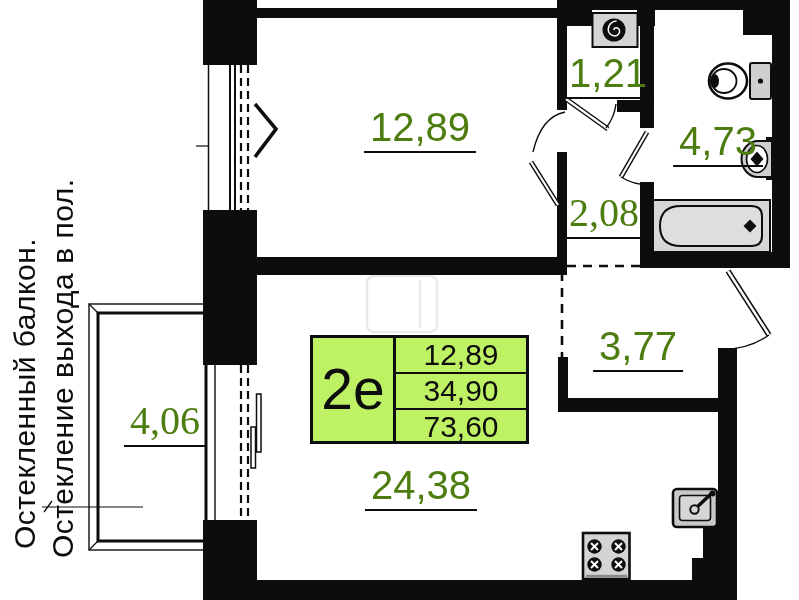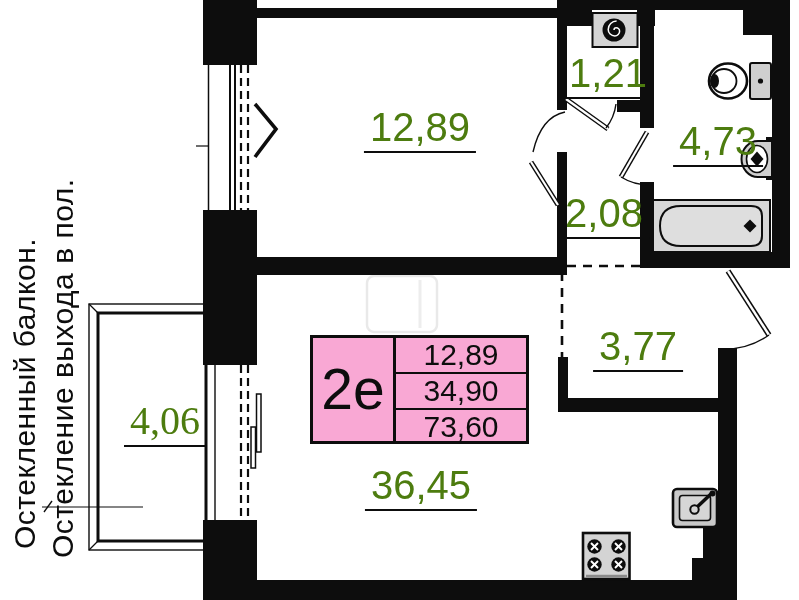--- a/index.html
+++ b/index.html
@@ -12,21 +12,21 @@
     position:absolute;transform:translateX(-50%);
     font-size:40px;line-height:1.05;white-space:nowrap;color:#4d7c0f;
   }
   .lbl .u{display:inline-block;border-bottom:2.4px solid #0d0d0d;padding:0 6px 3px 6px;}
   .vnote{
     position:absolute;transform-origin:0 0;transform:rotate(-90deg);
     font-size:30px;white-space:nowrap;color:#0d0d0d;letter-spacing:0.5px;
   }
   .unit-box{
     position:absolute;left:310px;top:335px;width:213px;height:103px;
-    border:3px solid #0d0d0d;background:#f9a8d4;display:flex;
+    border:3px solid #0d0d0d;background:#bef264;display:flex;
   }
   .unit-type{
     width:80px;border-right:3px solid #0d0d0d;display:flex;
     align-items:center;justify-content:center;font-size:57px;line-height:1;
   }
   .unit-vals{flex:1;display:flex;flex-direction:column;}
   .uv{
     flex:1;border-bottom:2px solid #0d0d0d;display:flex;
     align-items:center;justify-content:center;font-size:30px;
   }
@@ -182,24 +182,24 @@
           <line x1="598" y1="561" x2="591" y2="568"></line>
         <line x1="615" y1="561" x2="622" y2="568"></line>
           <line x1="622" y1="561" x2="615" y2="568"></line>
       </g>
     </g>
   </svg>
 
   <div class="lbl" style="left:420px;top:106px;"><span class="u">12,89</span></div>
   <div class="lbl" style="left:608px;top:52px;"><span class="u">1,21</span></div>
   <div class="lbl" style="left:696px;top:120px;margin-left:22px;"><span class="u">4,73</span></div>
-  <div class="lbl" style="left:604px;top:192px;"><span class="u">2,08</span></div>
+  <div class="lbl" style="left:604px;top:192px;font-family:Liberation Serif, serif;"><span class="u">2,08</span></div>
   <div class="lbl" style="left:638px;top:317px;margin-top:8px;"><span class="u">3,77</span></div>
   <div class="lbl" style="left:165px;top:400px;font-family:Liberation Serif, serif;"><span class="u">4,06</span></div>
-  <div class="lbl" style="left:421px;top:464px;"><span class="u">36,45</span></div>
+  <div class="lbl" style="left:421px;top:464px;"><span class="u">24,38</span></div>
 
   <div class="unit-box">
     <div class="unit-type">2е</div>
     <div class="unit-vals">
       <div class="uv">12,89</div>
       <div class="uv">34,90</div>
       <div class="uv last">73,60</div>
     </div>
   </div>
 

